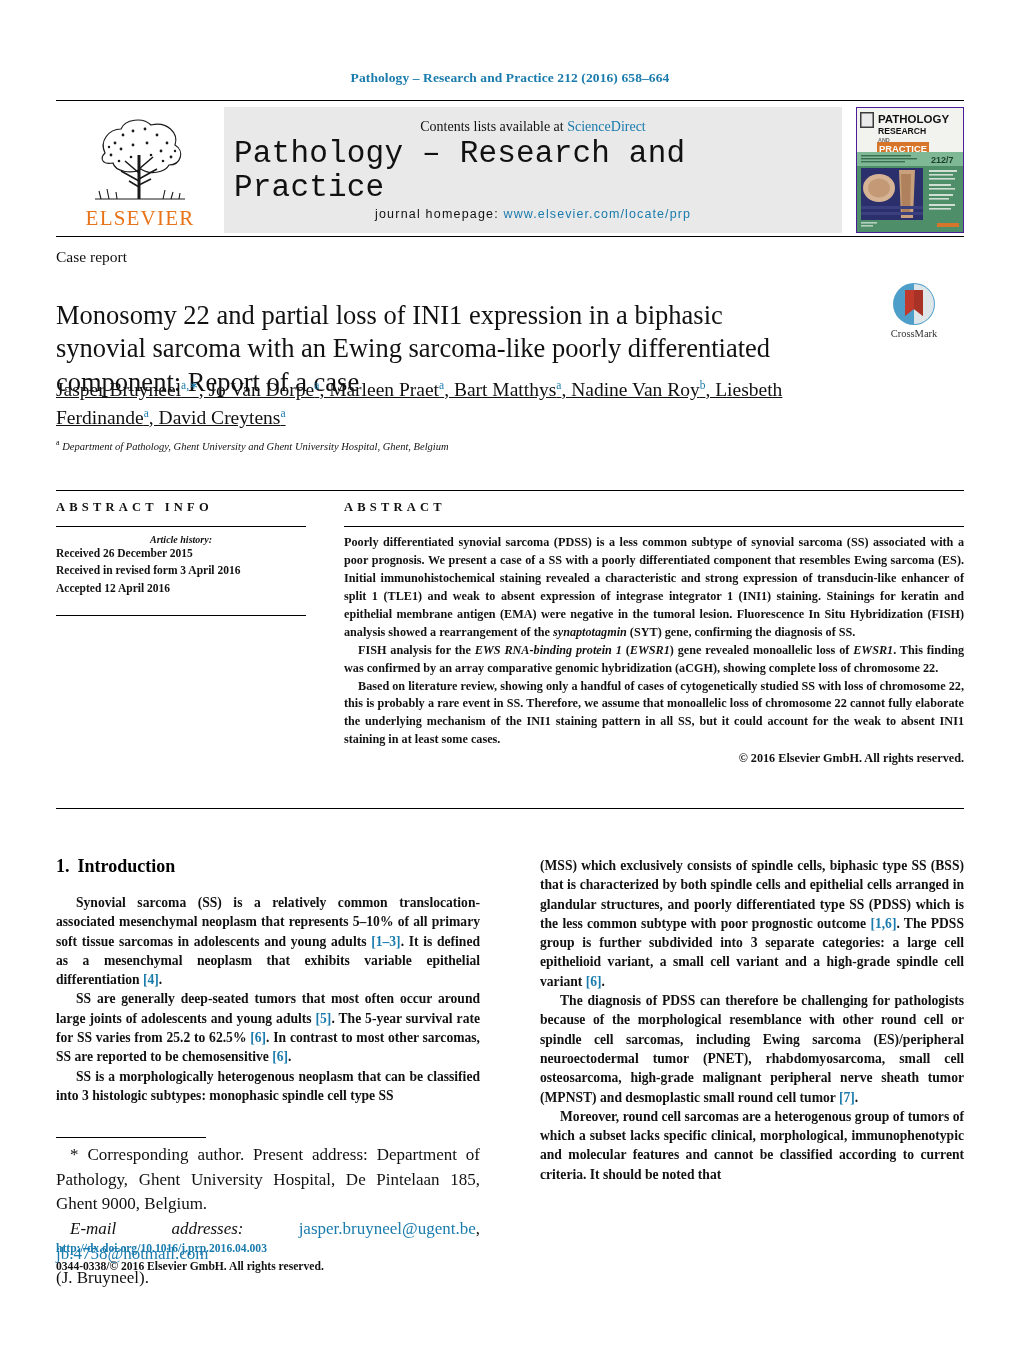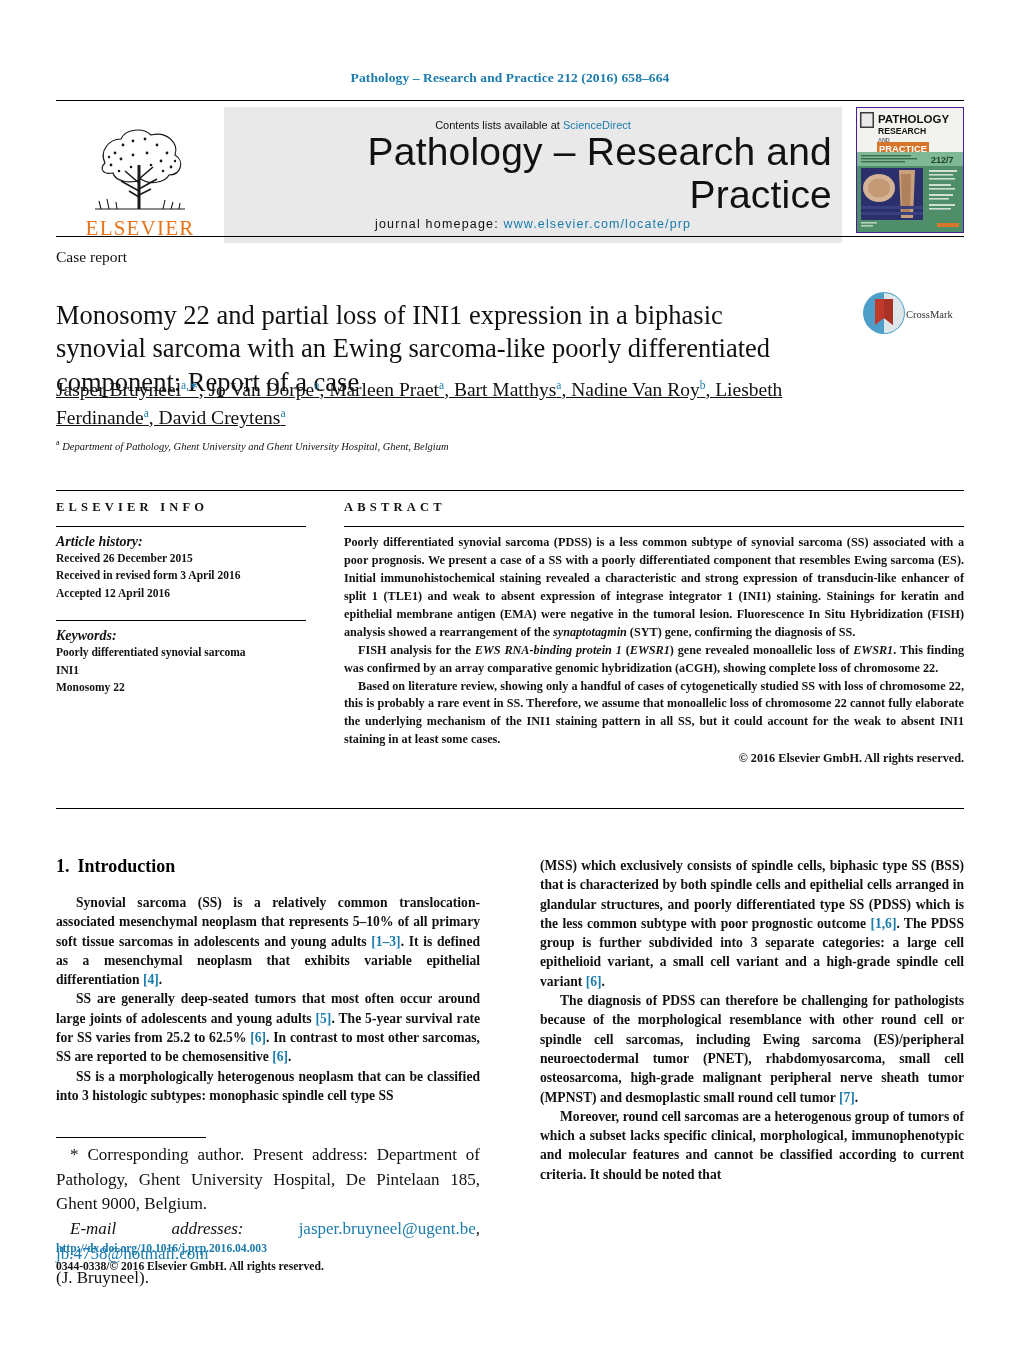--- a/index.html
+++ b/index.html
@@ -49,32 +49,31 @@
   }
   .masthead-center{
     flex:1 1 auto;
     background:#e9e9e9;
     display:flex;flex-direction:column;align-items:center;justify-content:space-between;
     padding:12px 10px 12px 10px;
     box-sizing:border-box;
     min-height:120px;
   }
   .contents-line{
-    font-size:11px;
-    font-family:Liberation Sans, sans-serif;
+    font-size:14px;
+    font-family:Liberation Serif, serif;
     color:#111;
   }
   .contents-line .sd{color:#1a7bad;}
   .journal-name{
-    font-family:Liberation Sans, sans-serif;
-    font-size:39px;
+    font-family:Liberation Mono, monospace;
+    font-size:31px;
     color:#111;
     letter-spacing:.2px;
     line-height:1.1;
-    text-align:right;
   }
   .homepage-line{
     font-family:"Liberation Sans", sans-serif;
     font-size:12.5px;
     letter-spacing:1.2px;
     color:#111;
   }
   .homepage-line .url{color:#1a7bad;letter-spacing:1.1px;}
   .cover-thumb{
     width:108px;flex:0 0 108px;
@@ -104,21 +103,21 @@
     font-family:"Liberation Serif", serif;
     font-size:26.5px;
     line-height:1.27;
     color:#111;
     font-weight:400;
   }
   
   .crossmark{
     position:absolute;left:862px;top:282px;
     width:104px;height:62px;
-    display:flex;flex-direction:row;align-items:center;
+    display:flex;flex-direction:column;align-items:center;
   }
   .crossmark-label{
     font-family:"Liberation Serif", serif;
     font-size:10.5px;color:#333;margin-top:2px;
   }
   
   .authors{
     position:absolute;left:56px;top:376px;width:790px;
     font-family:"Liberation Serif", serif;
     font-size:19.5px;
@@ -147,21 +146,21 @@
   .sec-head{
     font-family:"Liberation Serif", serif;
     font-weight:bold;
     font-size:12.5px;
     letter-spacing:4.2px;
     color:#111;
     margin-bottom:11px;
   }
   .hr-blk{border-top:1.4px solid #000;margin:0 0 7px 0;}
   .hist-label,.kw-label{
-    font-style:italic;font-weight:bold;font-size:14px;color:#111;
+    font-style:italic;font-weight:bold;font-size:10px;color:#111;text-align:center;
   }
   .hist-line,.kw-line{
     font-weight:bold;font-size:11.5px;color:#111;line-height:1.52;
   }
   .hist-block{margin-bottom:18px;}
   .abs-p{
     font-weight:bold;
     font-size:12.2px;
     line-height:1.47;
     text-align:justify;
@@ -336,35 +335,29 @@
     <span id="authors-html">Jasper Bruyneel<sup>a,∗</sup>, Jo Van Dorpe<sup>a</sup>, Marleen Praet<sup>a</sup>, Bart Matthys<sup>a</sup>, Nadine Van Roy<sup>b</sup>, Liesbeth Ferdinande<sup>a</sup>, David Creytens<sup>a</sup></span>
   </div>
 
   <div class="affiliations">
     <div><sup>a</sup> <span>Department of Pathology, Ghent University and Ghent University Hospital, Ghent, Belgium</span></div>
   </div>
 
   <div class="rule-thin" style="top:490px"></div>
 
   <div class="infobox">
-    <div class="sec-head">ELSEVIER INFO</div>
+    <div class="sec-head">ABSTRACT INFO</div>
     <div class="hr-blk"></div>
     <div class="hist-block">
       <div class="hist-label">Article history:</div>
       <div class="hist-line">Received 26 December 2015</div>
       <div class="hist-line">Received in revised form 3 April 2016</div>
       <div class="hist-line">Accepted 12 April 2016</div>
     </div>
     <div class="hr-blk"></div>
-    <div>
-      <div class="kw-label">Keywords:</div>
-      <div class="kw-line">Poorly differentiated synovial sarcoma</div>
-      <div class="kw-line">INI1</div>
-      <div class="kw-line">Monosomy 22</div>
-    </div>
   </div>
 
   <div class="abstractbox">
     <div class="sec-head">ABSTRACT</div>
     <div class="hr-blk"></div>
     <p class="abs-p"><span id="abs1">Poorly differentiated synovial sarcoma (PDSS) is a less common subtype of synovial sarcoma (SS) associated with a poor prognosis. We present a case of a SS with a poorly differentiated component that resembles Ewing sarcoma (ES). Initial immunohistochemical staining revealed a characteristic and strong expression of transducin-like enhancer of split 1 (TLE1) and weak to absent expression of integrase integrator 1 (INI1) staining. Stainings for keratin and epithelial membrane antigen (EMA) were negative in the tumoral lesion. Fluorescence In Situ Hybridization (FISH) analysis showed a rearrangement of the <i>synaptotagmin</i> (SYT) gene, confirming the diagnosis of SS.</span></p>
     <p class="abs-p"><span id="abs2">FISH analysis for the <i>EWS RNA-binding protein 1</i> (<i>EWSR1</i>) gene revealed monoallelic loss of <i>EWSR1</i>. This finding was confirmed by an array comparative genomic hybridization (aCGH), showing complete loss of chromosome 22.</span></p>
     <p class="abs-p">Based on literature review, showing only a handful of cases of cytogenetically studied SS with loss of chromosome 22, this is probably a rare event in SS. Therefore, we assume that monoallelic loss of chromosome 22 cannot fully elaborate the underlying mechanism of the INI1 staining pattern in all SS, but it could account for the weak to absent INI1 staining in at least some cases.</p>
     <div class="copyright">© 2016 Elsevier GmbH. All rights reserved.</div>
   </div>

